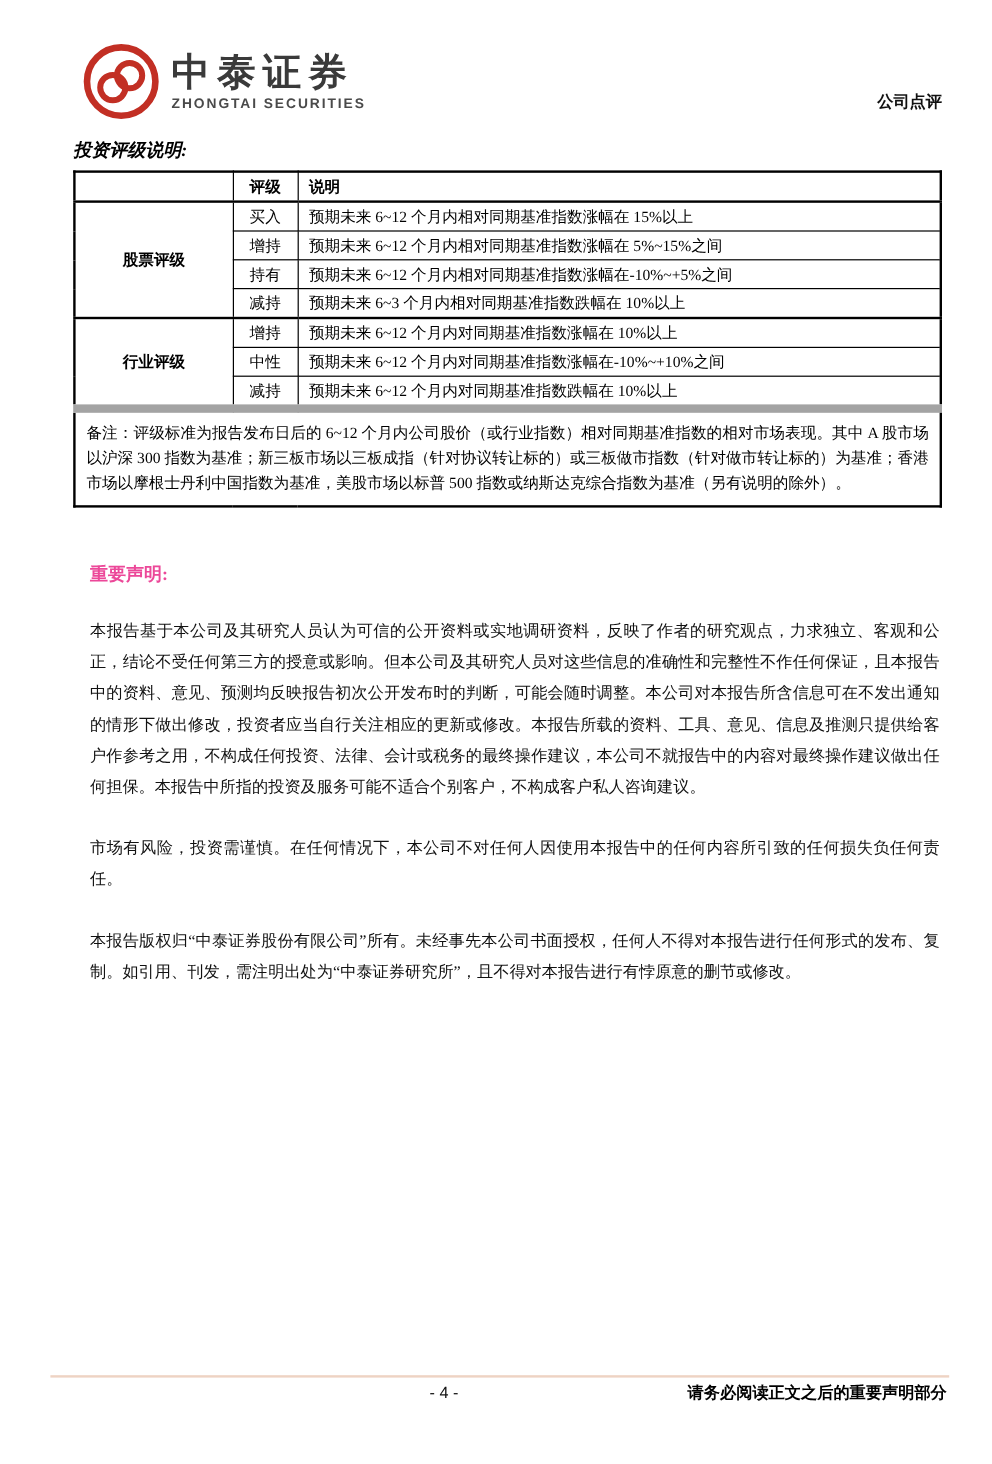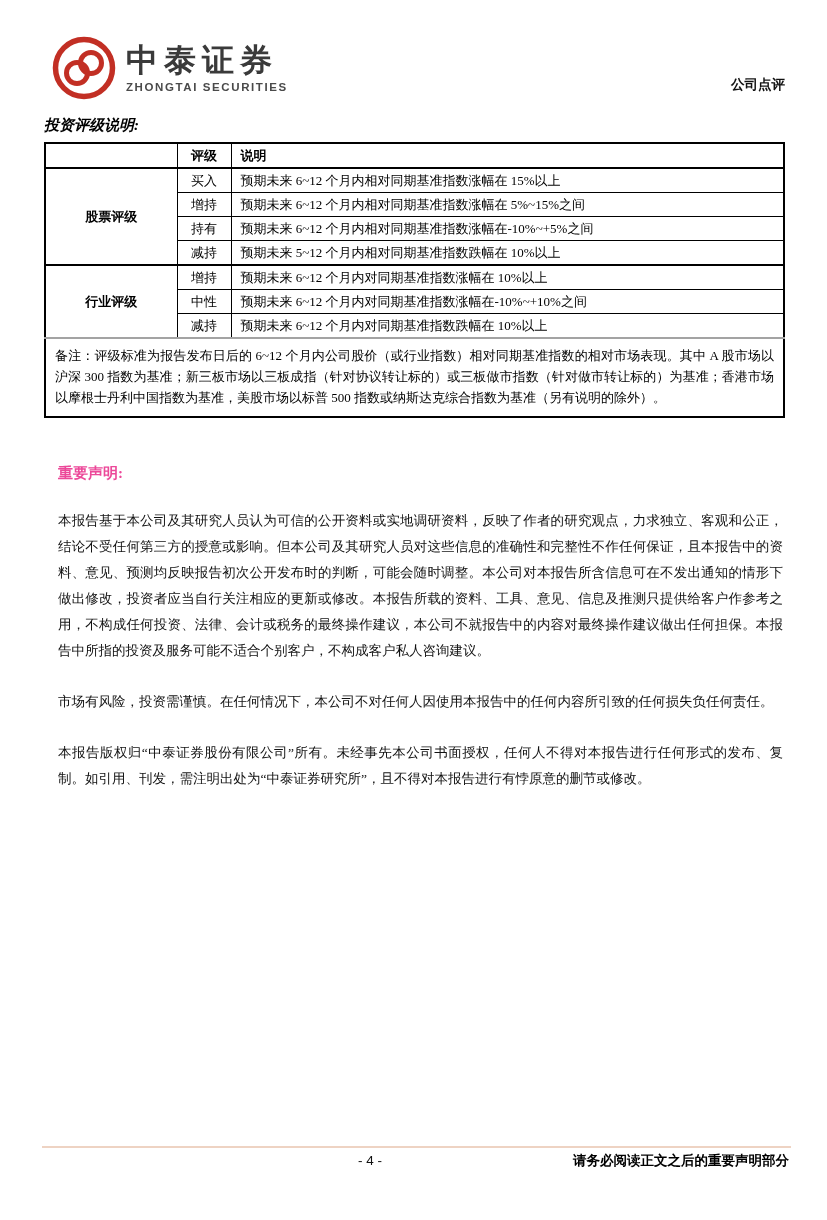--- a/index.html
+++ b/index.html
@@ -5,21 +5,21 @@
   * { margin: 0; padding: 0; box-sizing: border-box; }
   html, body { background: #ffffff; }
   body {
     width: 827px; height: 1220px;
     position: relative;
     font-family: "Liberation Serif", serif;
     color: #1a1a1a;
     overflow: hidden;
   }
   .page { position: absolute; inset: 0; }
-  .content { position: absolute; left: 44px; right: 42px; top: 0; }
+  .content { position: absolute; left: 61px; right: 42px; top: 0; }
 
   
   .header { display: flex; justify-content: space-between; align-items: flex-end; padding-top: 36px; }
   .brand { display: flex; align-items: center; gap: 10px; margin-left: 8px; }
   .logo-mark { width: 64px; height: 64px; flex: 0 0 auto; }
   .brand-text { display: flex; flex-direction: column; }
   .brand-cn {
     font-size: 32px; font-weight: bold; color: #3a3a3a;
     letter-spacing: 6px; line-height: 1.1; font-family: "Liberation Sans", sans-serif;
   }
@@ -44,21 +44,21 @@
   }
   .rating-table { border: 2px solid #000; }
   .rating-table thead th { font-weight: bold; margin-left: 32px; }
   .rating-table th.c2, .rating-table td.c2 { text-align: center; width: 54px; }
   .rating-table td.c1 { text-align: center; font-weight: bold; width: 132px; }
   .rating-table th.c1 { width: 132px; }
   .rating-table th.c3, .rating-table td.c3 { text-align: left; padding-left: 9px; }
   .rating-table thead tr th { border-bottom: 2px solid #000; }
   .rating-table tr.group-start td { border-top: 2px solid #000; }
   .rating-table td.note-cell {
-    border-top: 2px solid #a3a3a3;
+    border-top: 7px solid #a3a3a3;
     padding: 6px 9px 8px 9px;
     line-height: 21px; height: auto;
     text-align: justify;
   }
 
   
   .statement { margin-top: 46px; padding-left: 14px; padding-right: 2px; }
   .statement-title { font-size: 15px; font-weight: bold; color: #ec4899; }
   .statement p {
     margin-top: 25px;
@@ -122,21 +122,21 @@
         <tr>
           <td class="c2">增持</td>
           <td class="c3">预期未来 6~12 个月内相对同期基准指数涨幅在 5%~15%之间</td>
         </tr>
         <tr>
           <td class="c2">持有</td>
           <td class="c3">预期未来 6~12 个月内相对同期基准指数涨幅在-10%~+5%之间</td>
         </tr>
         <tr>
           <td class="c2">减持</td>
-          <td class="c3">预期未来 5~12 个月内相对同期基准指数跌幅在 10%以上</td>
+          <td class="c3">预期未来 6~3 个月内相对同期基准指数跌幅在 10%以上</td>
         </tr>
         <tr class="group-start">
           <td class="c1" rowspan="3">行业评级</td>
           <td class="c2">增持</td>
           <td class="c3">预期未来 6~12 个月内对同期基准指数涨幅在 10%以上</td>
         </tr>
         <tr>
           <td class="c2">中性</td>
           <td class="c3">预期未来 6~12 个月内对同期基准指数涨幅在-10%~+10%之间</td>
         </tr>

